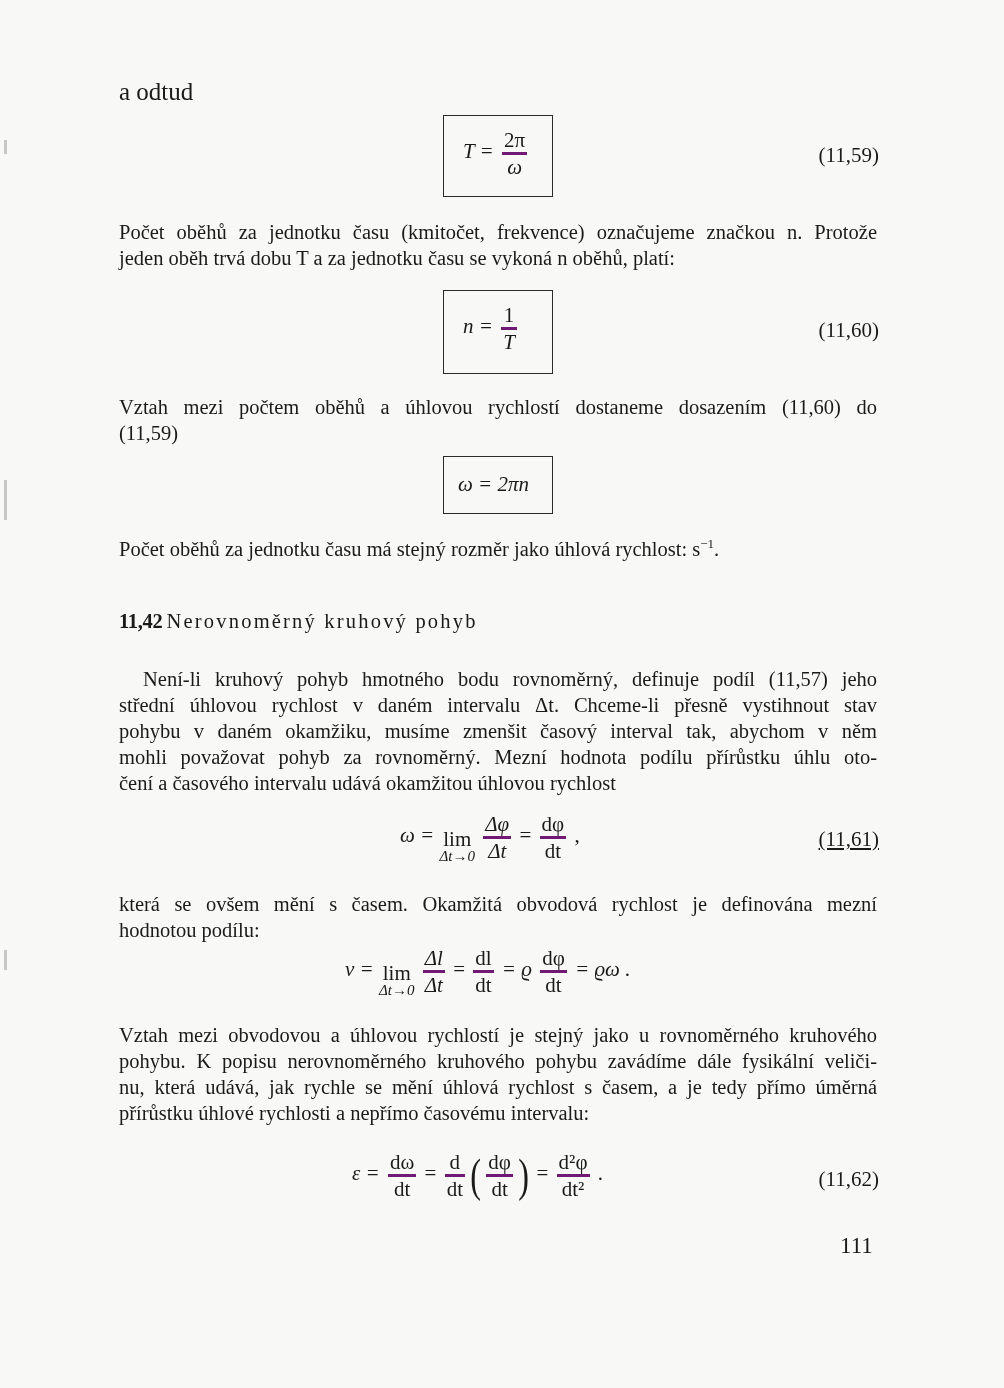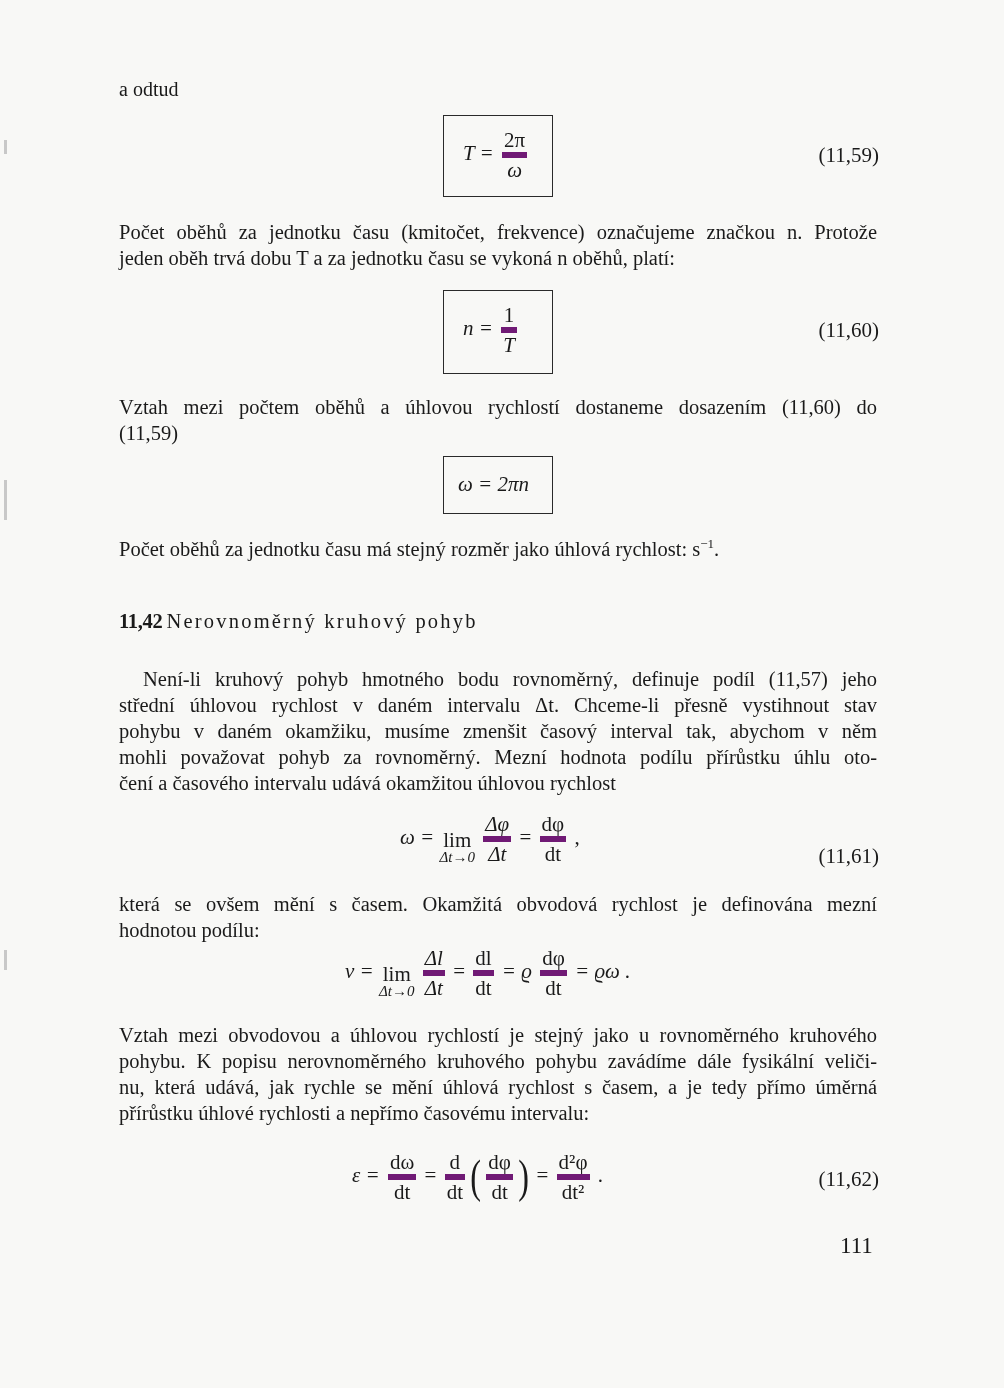--- a/index.html
+++ b/index.html
@@ -9,41 +9,41 @@
   }
   .abs { position: absolute; }
   .para { position: absolute; left: 119px; width: 758px; font-size: 20.5px; line-height: 26px; text-align: justify; }
   .line { display: block; white-space: nowrap; }
   .just { text-align-last: justify; }
   i, .it { font-style: italic; }
   .eqbox { position: absolute; border: 1.5px solid #2a2a2a; }
   .eqnum { position: absolute; left: 815px; font-size: 21px; width: 64px; text-align: right; }
   .frac { display: inline-block; vertical-align: middle; text-align: center; margin: 0 3px; }
   .frac > span { display: block; line-height: 24px; padding: 0 2px; }
-  .frac > span.num { border-bottom: 6px solid #701a75; }
+  .frac > span.num { border-bottom: 3px solid #701a75; }
   .math { position: absolute; font-size: 21px; white-space: nowrap; }
   .lim { display: inline-block; vertical-align: middle; text-align: center; position: relative; top: 8px; }
   .lim > span { display: block; line-height: 20px; }
   .lim .sub { font-size: 15px; line-height: 14px; }
   .big-paren { display: inline-block; vertical-align: middle; font-size: 46px; line-height: 46px; transform: scaleX(0.7); }
   sup { font-size: 13px; }
   .heading { position: absolute; left: 119px; top: 610px; font-size: 20.5px; }
   .heading b { font-weight: bold; letter-spacing: -0.3px; font-family: Liberation Serif, serif; }
   .heading .title { letter-spacing: 2.2px; margin-left: 4px; }
   .pagenum { position: absolute; left: 840px; top: 1233px; font-size: 23px; }
   .edge-mark { position: absolute; width: 3px; background: #c8c8c8; }
 </style>
 </head>
 <body>
 
 <div class="edge-mark" style="left:4px;top:140px;height:14px;"></div>
 <div class="edge-mark" style="left:4px;top:480px;height:40px;"></div>
 <div class="edge-mark" style="left:4px;top:950px;height:20px;"></div>
 
-<div class="abs" style="left:119px;top:78px;font-size:20px;">a odtud</div>
+<div class="abs" style="left:119px;top:78px;font-size:25px;">a odtud</div>
 
 <div class="eqbox" style="left:443px;top:115px;width:108px;height:80px;"></div>
 <div class="math" style="left:463px;top:128px;">
   <span class="it">T =</span>
   <span class="frac">
     <span class="num">2π</span>
     <span class="it">ω</span>
   </span>
 </div>
 <div class="eqnum" style="top:143px;">(11,59)</div>
@@ -88,21 +88,21 @@
 </div>
 
 <div class="math" style="left:400px;top:812px;">
   <span class="it">ω =</span>
   <span class="lim"><span>lim</span><span class="sub it">Δt→0</span></span>
   <span class="frac it"><span class="num">Δφ</span><span>Δt</span></span>
   <span>=</span>
   <span class="frac"><span class="num">dφ</span><span>dt</span></span>
   <span>,</span>
 </div>
-<div class="eqnum" style="top:844px;">(11,61)</div>
+<div class="eqnum" style="top:827px;text-decoration:underline;">(11,61)</div>
 
 <div class="para" style="top:891px;">
   <span class="line just">která se ovšem mění s časem. Okamžitá obvodová rychlost je definována mezní</span>
   <span class="line">hodnotou podílu:</span>
 </div>
 
 <div class="math" style="left:345px;top:946px;">
   <span class="it">v =</span>
   <span class="lim"><span>lim</span><span class="sub it">Δt→0</span></span>
   <span class="frac it"><span class="num">Δl</span><span>Δt</span></span>

